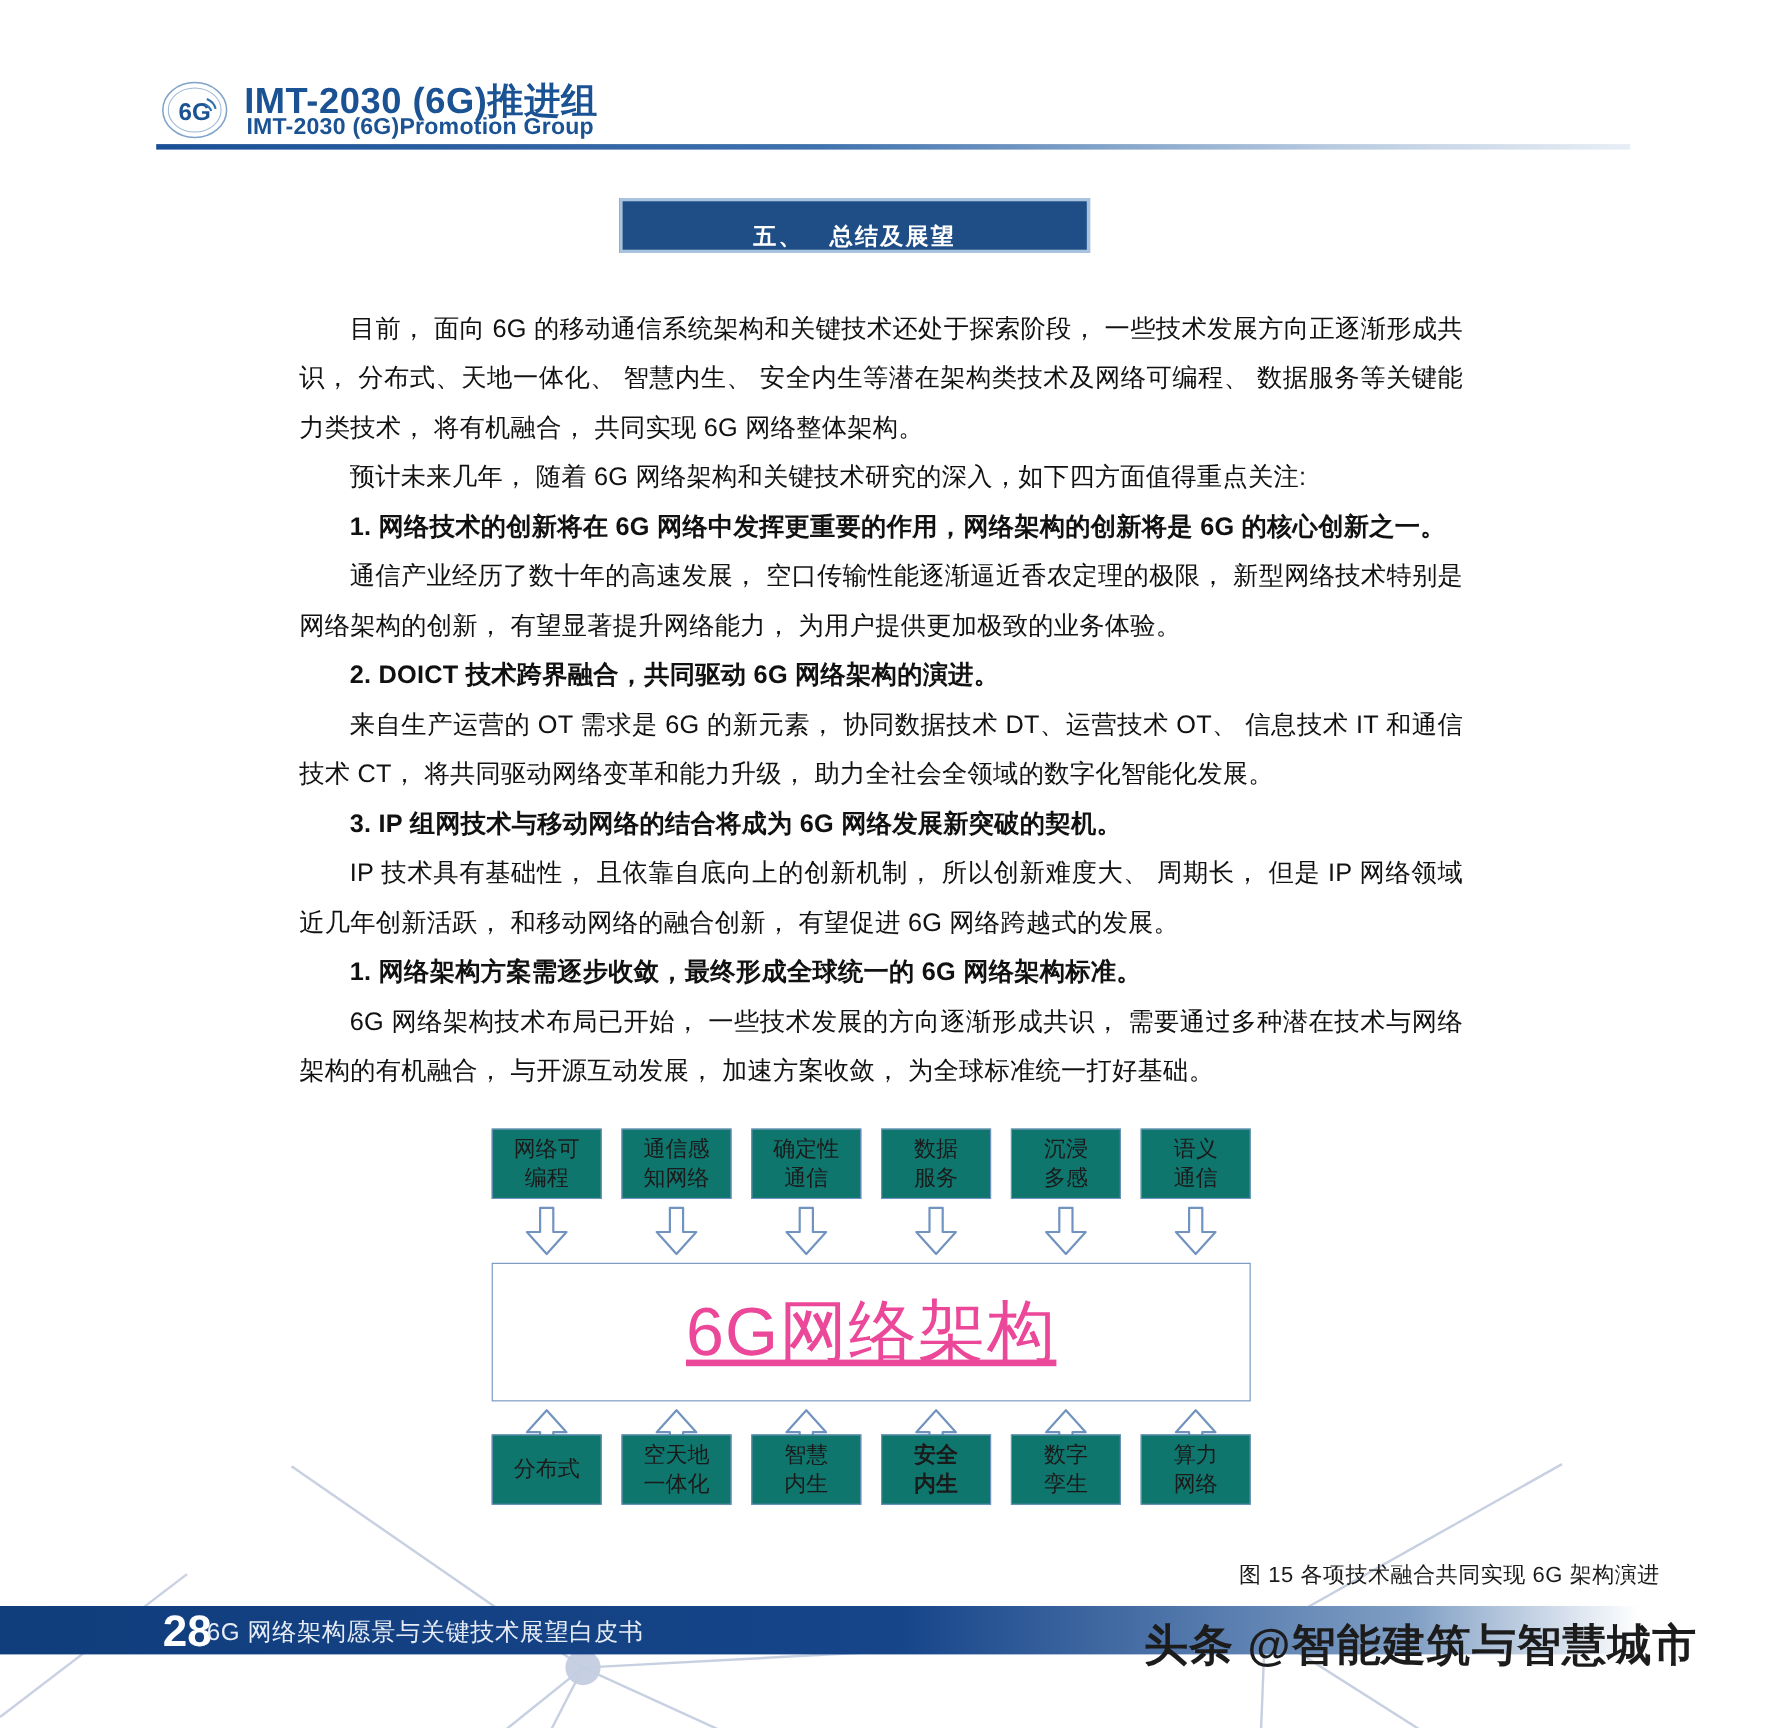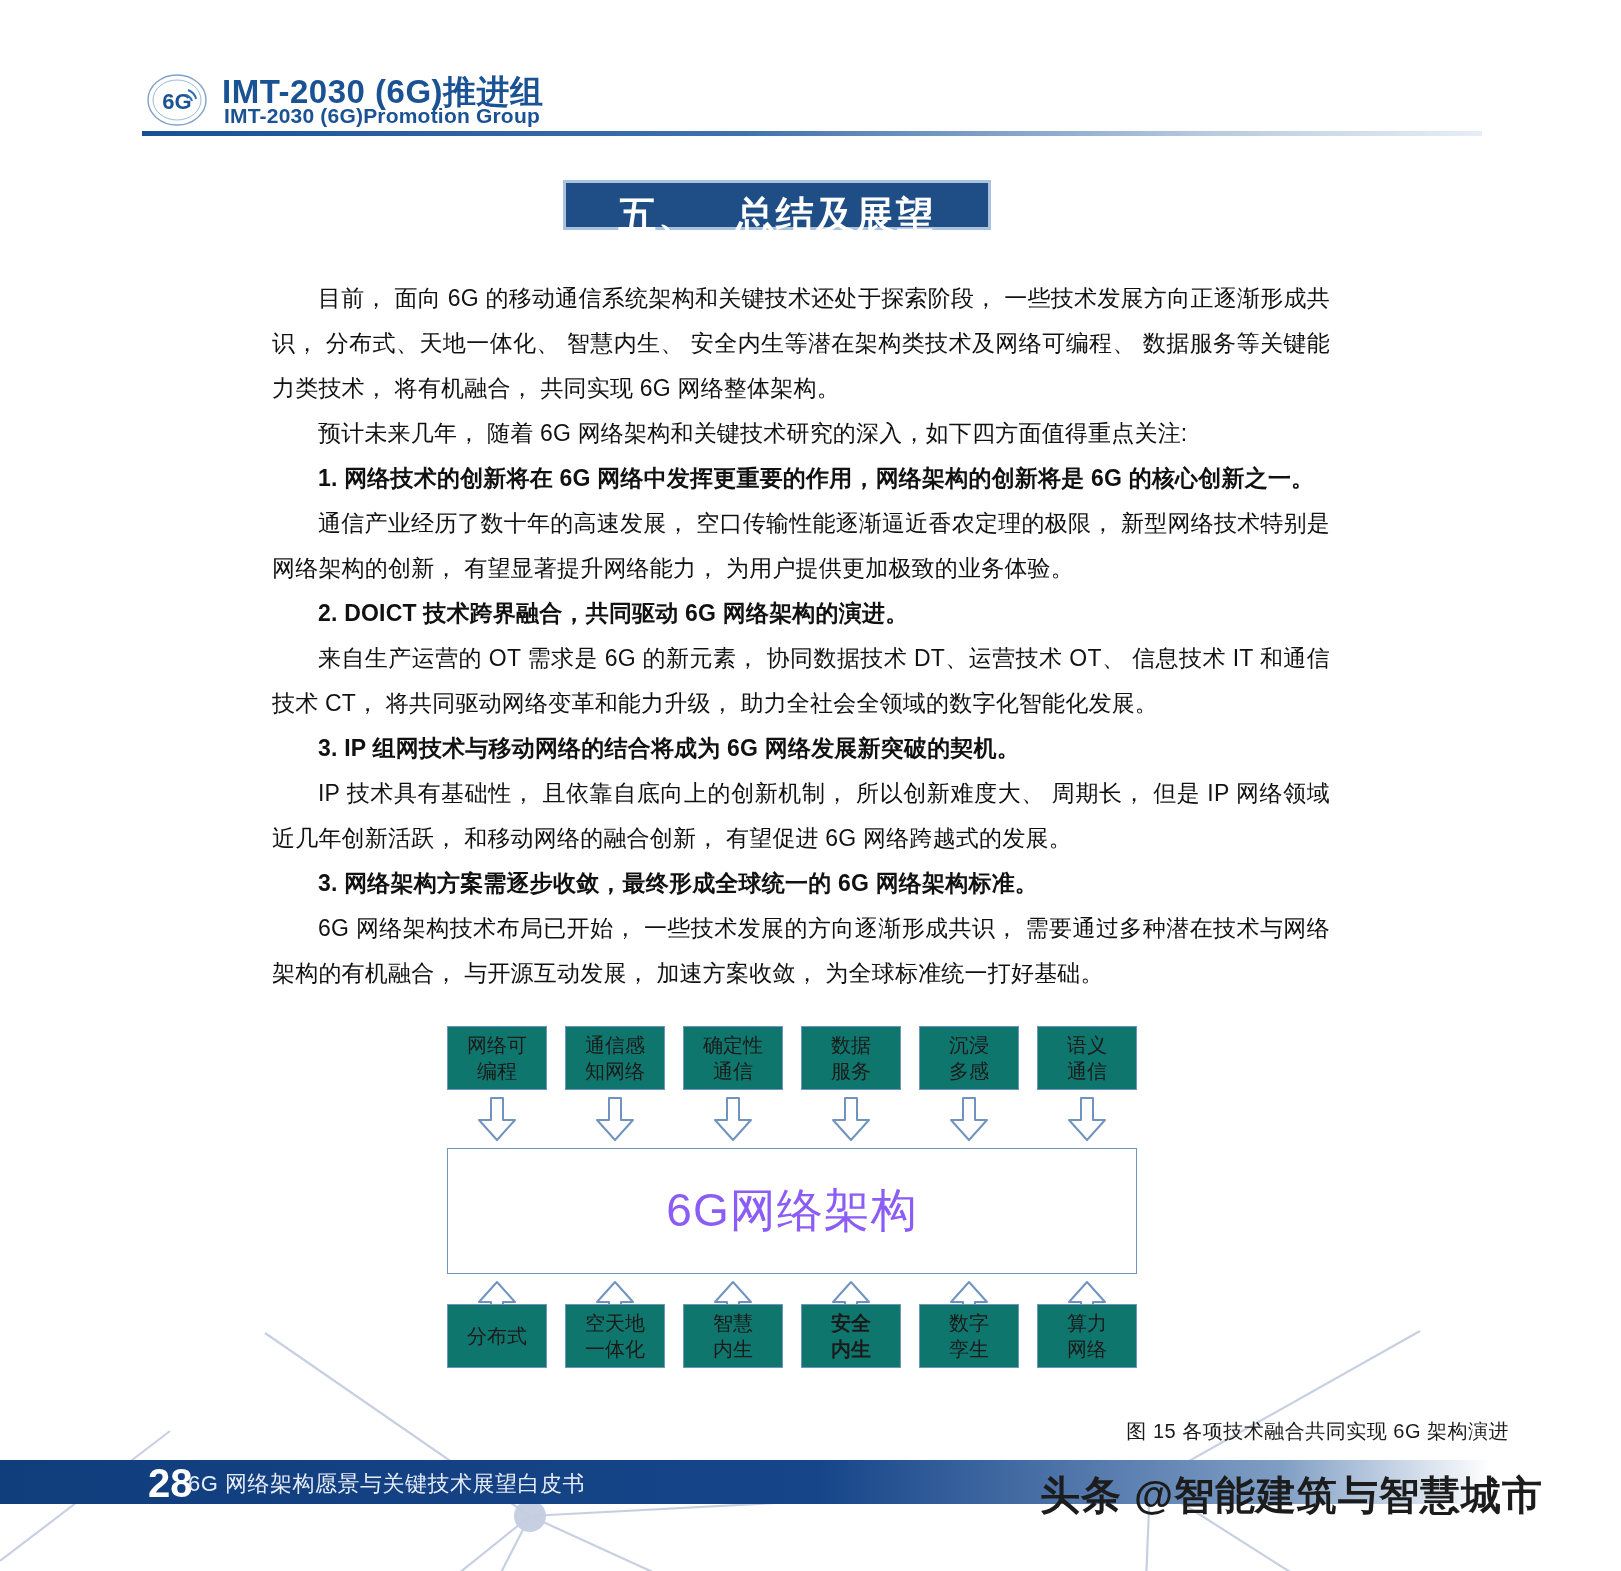--- a/index.html
+++ b/index.html
@@ -70,21 +70,21 @@
     width: 428px; height: 50px;
     border: 3px solid #a9c2dd;
     box-sizing: border-box;
     background: #1f4e87;
     display: flex;
     align-items: center;
     justify-content: center;
   }
   .banner-text {
     color: #ffffff;
-    font-size: 38px;
+    font-size: 21px;
     font-weight: bold;
     letter-spacing: 2px;
     white-space: pre;
     margin-top: 20px;
   }
 
   
   .body-text {
     position: absolute;
     left: 272px; top: 276px;
@@ -130,23 +130,24 @@
   .center-box {
     position: absolute;
     box-sizing: border-box;
     border: 1.6px solid #7193bf;
     background: #ffffff;
     display: flex;
     align-items: center;
     justify-content: center;
   }
   .center-box span {
-    font-size: 46px;
-    color: #8b5cf6;
+    font-size: 62px;
+    color: #ec4899;
     letter-spacing: 1px;
+    text-decoration: underline;
   }
   .arrow {
     position: absolute;
   }
 
   .caption {
     position: absolute;
     left: 0; top: 1418px;
     width: 1509px;
     text-align: right;
@@ -240,21 +241,21 @@
 
   <div class="body-text">
       <p class="p indent">目前， 面向 6G 的移动通信系统架构和关键技术还处于探索阶段， 一些技术发展方向正逐渐形成共识， 分布式、天地一体化、 智慧内生、 安全内生等潜在架构类技术及网络可编程、 数据服务等关键能力类技术， 将有机融合， 共同实现 6G 网络整体架构。</p>
       <p class="p indent">预计未来几年， 随着 6G 网络架构和关键技术研究的深入，如下四方面值得重点关注:</p>
       <p class="p bold">1. 网络技术的创新将在 6G 网络中发挥更重要的作用，网络架构的创新将是 6G 的核心创新之一。</p>
       <p class="p indent">通信产业经历了数十年的高速发展， 空口传输性能逐渐逼近香农定理的极限， 新型网络技术特别是网络架构的创新， 有望显著提升网络能力， 为用户提供更加极致的业务体验。</p>
       <p class="p bold">2. DOICT 技术跨界融合，共同驱动 6G 网络架构的演进。</p>
       <p class="p indent">来自生产运营的 OT 需求是 6G 的新元素， 协同数据技术 DT、运营技术 OT、 信息技术 IT 和通信技术 CT， 将共同驱动网络变革和能力升级， 助力全社会全领域的数字化智能化发展。</p>
       <p class="p bold">3. IP 组网技术与移动网络的结合将成为 6G 网络发展新突破的契机。</p>
       <p class="p indent">IP 技术具有基础性， 且依靠自底向上的创新机制， 所以创新难度大、 周期长， 但是 IP 网络领域近几年创新活跃， 和移动网络的融合创新， 有望促进 6G 网络跨越式的发展。</p>
-      <p class="p bold">3. 网络架构方案需逐步收敛，最终形成全球统一的 6G 网络架构标准。</p>
+      <p class="p bold">1. 网络架构方案需逐步收敛，最终形成全球统一的 6G 网络架构标准。</p>
       <p class="p indent">6G 网络架构技术布局已开始， 一些技术发展的方向逐渐形成共识， 需要通过多种潜在技术与网络架构的有机融合， 与开源互动发展， 加速方案收敛， 为全球标准统一打好基础。</p>
     </div>
 
   <div class="diagram">
       <div class="dbox" style="left: 4px; top: 0px; width: 100px; height: 64px;">网络可
 编程</div>
       <div class="arrow" style="left: 34px; top: 70px;"><svg viewBox="0 0 40 46" width="40" height="46">
           <path d="M14 2 L26 2 L26 24 L38 24 L20 44 L2 24 L14 24 Z" fill="#ffffff" stroke="#7193bf" stroke-width="2" stroke-linejoin="round"></path>
         </svg></div>
       <div class="dbox" style="left: 122px; top: 0px; width: 100px; height: 64px;">通信感

